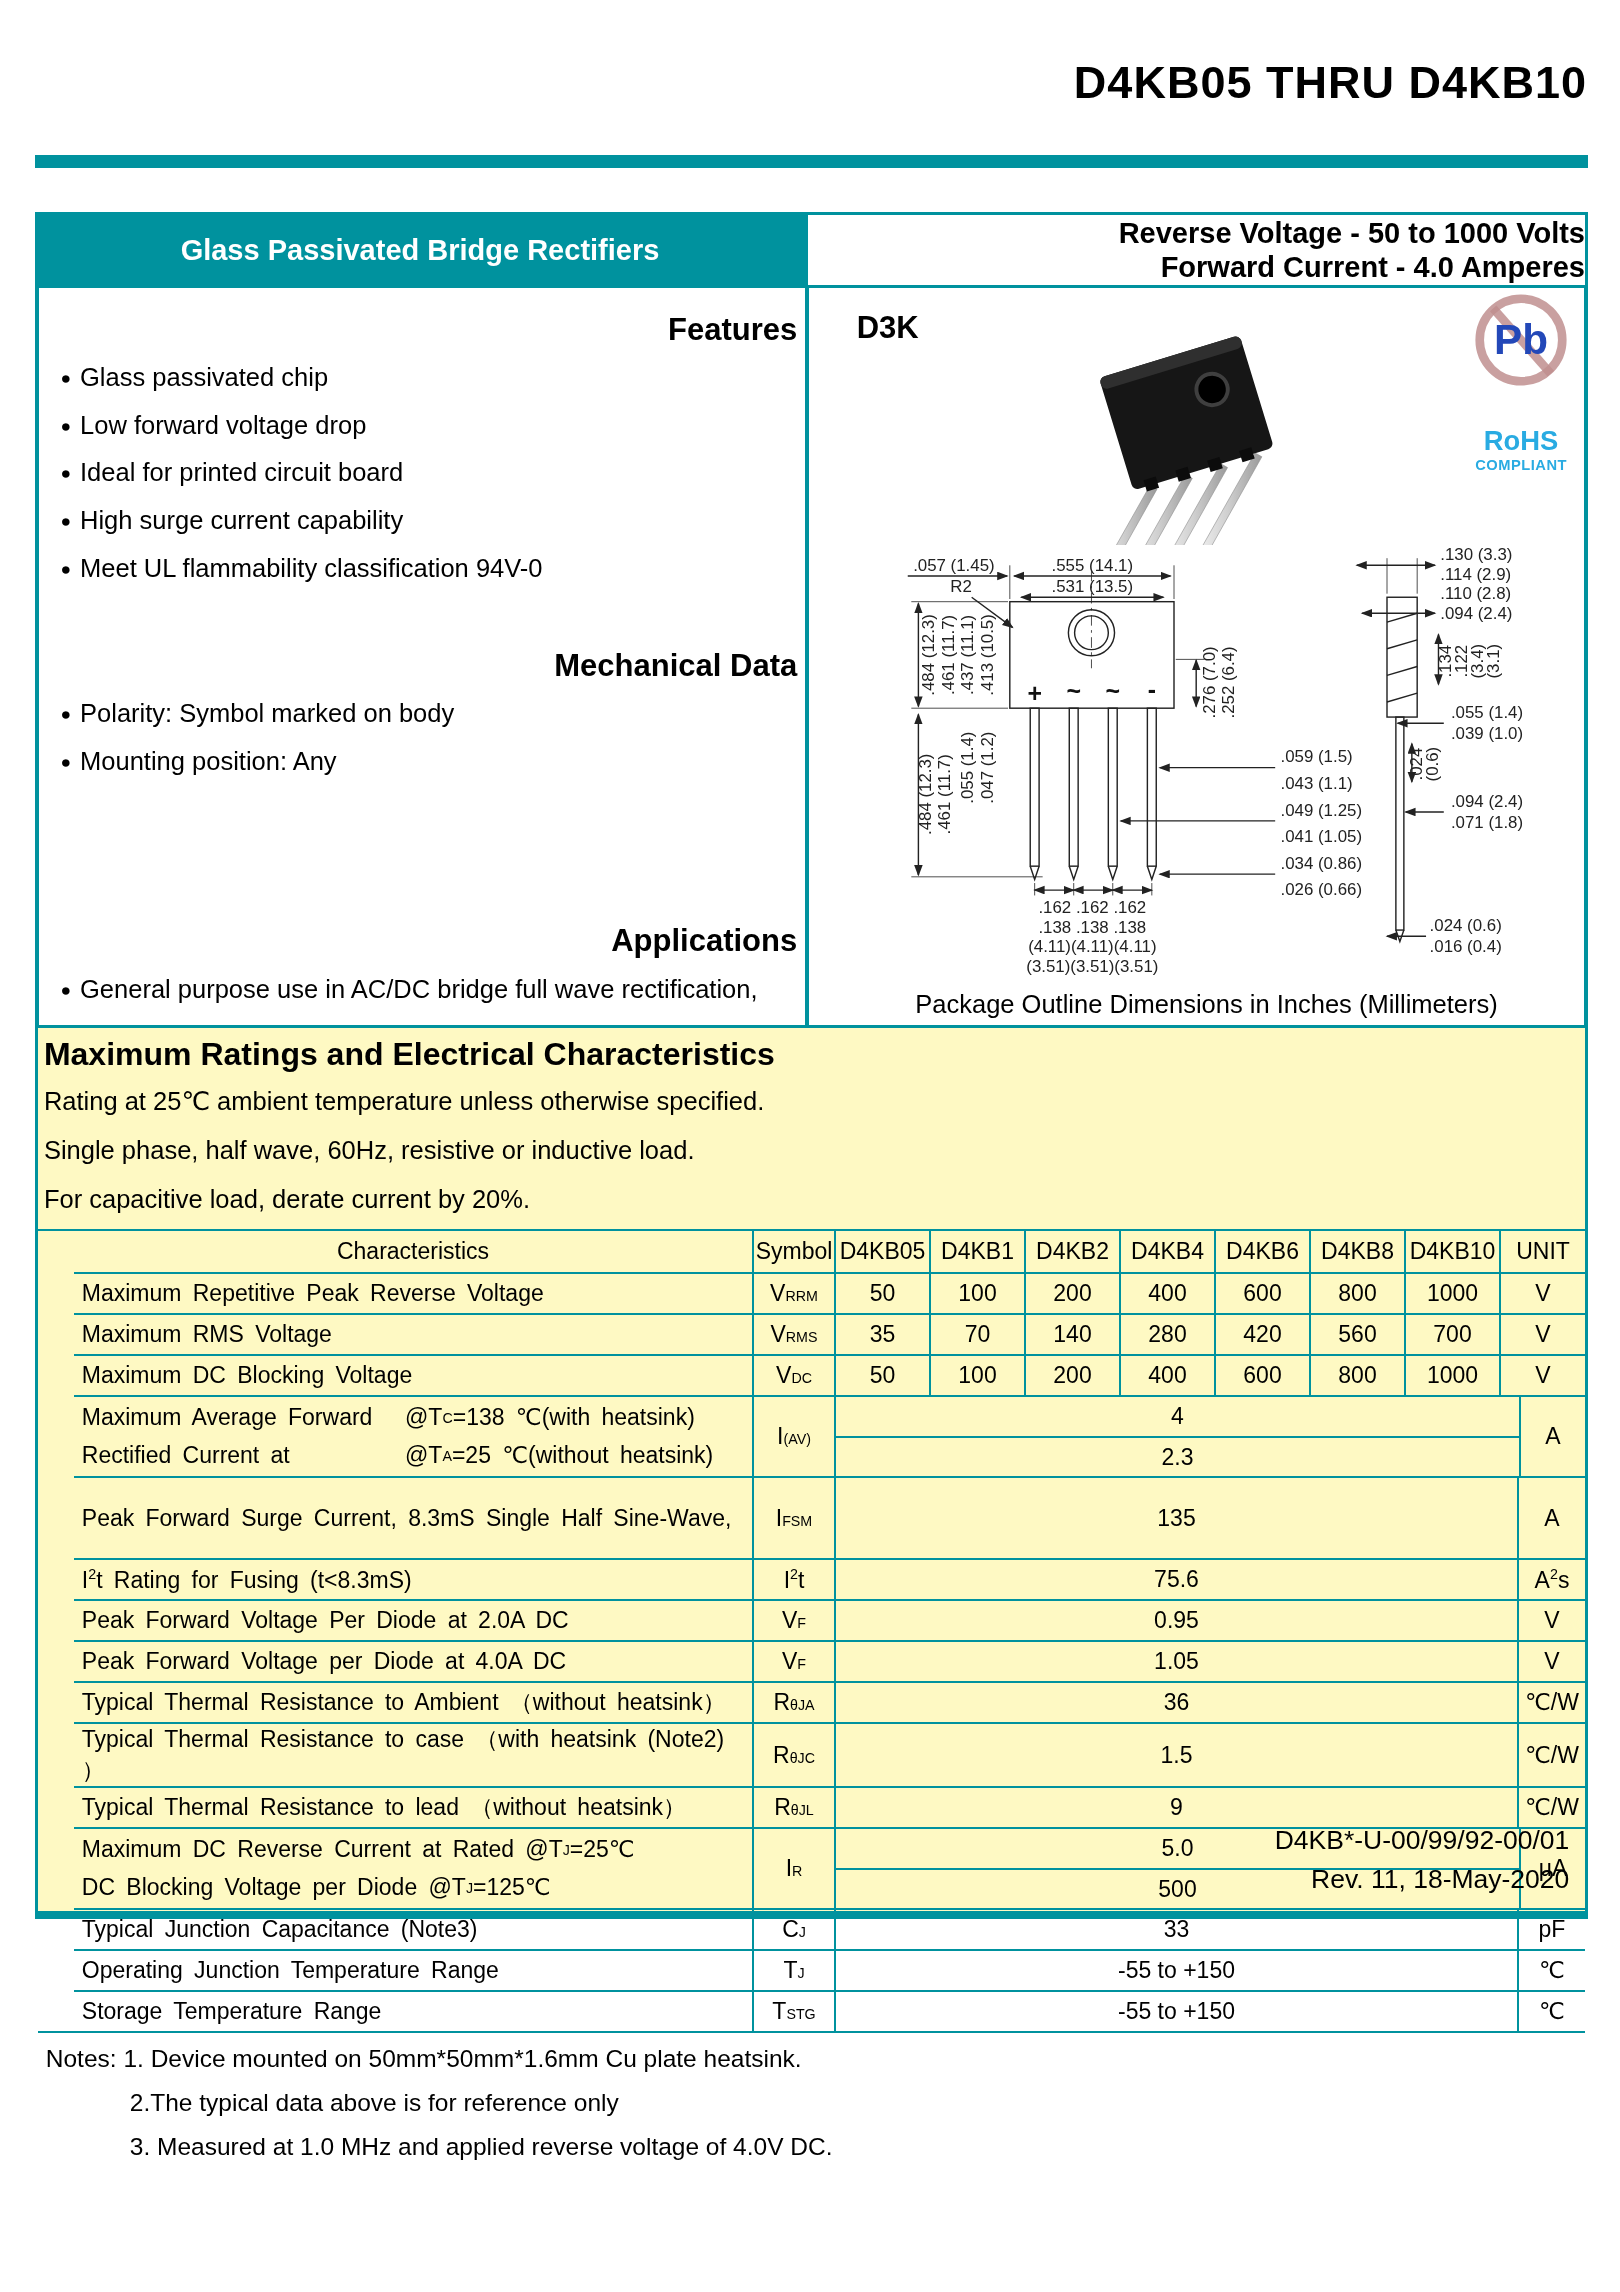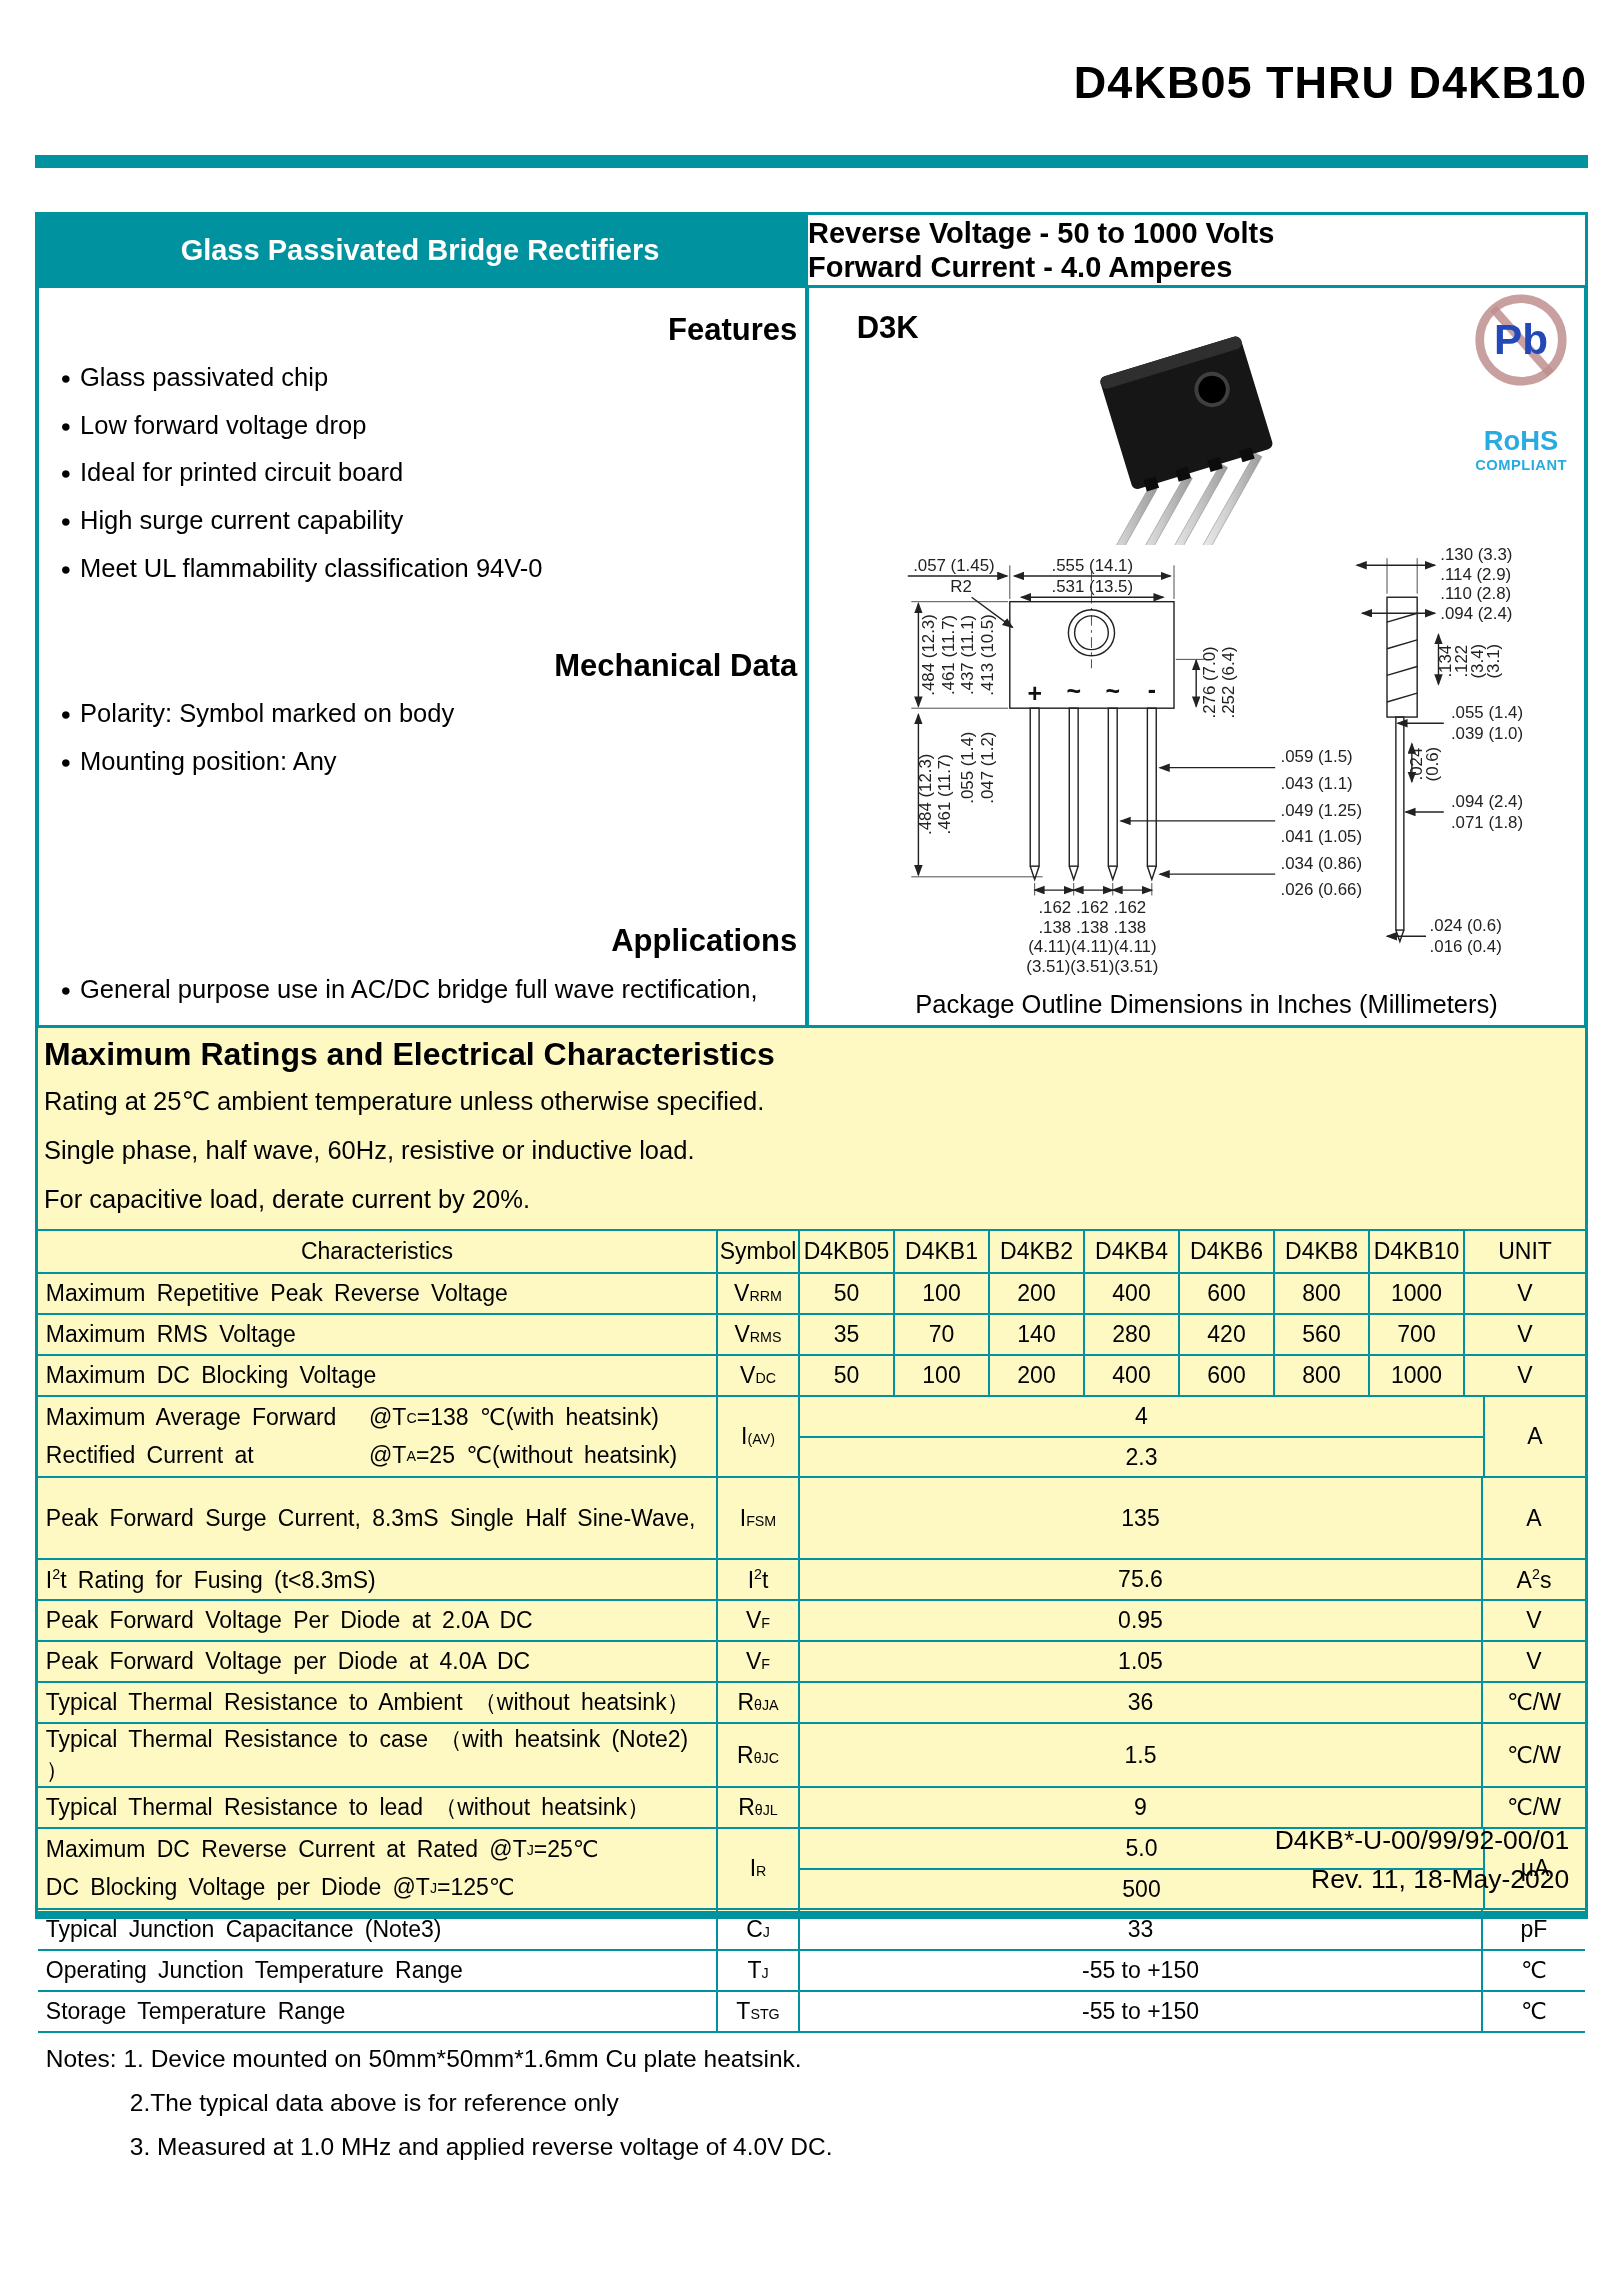--- a/index.html
+++ b/index.html
@@ -6,21 +6,21 @@
   html,body{margin:0;padding:0;background:#e8e8e8;}
   .page{position:relative;width:1620px;height:2293px;background:#fff;margin:0 auto;
         font-family:"Liberation Sans","DejaVu Sans",sans-serif;color:#000;overflow:hidden;}
   .doc-title{position:absolute;top:57px;right:33px;font-size:45px;font-weight:bold;letter-spacing:1px;}
   .rule{position:absolute;top:155px;left:35px;width:1553px;height:12.7px;background:var(--teal);}
   
   .banner{position:absolute;top:212px;left:35px;width:1553px;height:76px;display:flex;}
   .banner-left{width:770px;background:var(--teal);color:#fff;font-size:29px;font-weight:bold;
                display:flex;align-items:center;justify-content:center;}
   .banner-right{flex:1;border:3.9px solid var(--teal);display:flex;flex-direction:column;
-                align-items:flex-start;justify-content:center;gap:1px;font-size:29px;font-weight:bold;background:#fff;}
+                align-items:flex-end;justify-content:center;gap:1px;font-size:29px;font-weight:bold;background:#fff;}
   
   .main{position:absolute;top:288px;left:35px;width:1553px;height:737px;display:flex;}
   .col-left{width:770px;border-left:4.9px solid var(--teal);box-sizing:border-box;padding:23.5px 7.8px 0 21.6px;}
   .col-right{flex:1;border-left:4.9px solid var(--teal);border-right:4.9px solid var(--teal);
              box-sizing:border-box;position:relative;background:#fff;}
   .h1{font-size:31px;font-weight:bold;margin:0;text-align:right;}
   .blist{list-style:none;margin:15.7px 0 0;padding:0;font-size:25.5px;}
   .blist li{margin:0 0 18.6px;}
   .blist li .bullet::before{content:"\25CF";font-size:17.6px;margin-right:8.8px;vertical-align:2px;}
   .blist li.nb .bullet::before{content:"";margin-right:13.7px;}
@@ -33,21 +33,21 @@
   .pkg3d{position:absolute;left:201px;top:11.8px;}
   .outline{position:absolute;left:9.8px;top:247px;}
   .caption{position:absolute;left:0;right:0;bottom:5.9px;text-align:center;font-size:25.5px;padding-left:20px;}
   
   .ratings{position:absolute;top:1025px;left:35px;width:1553px;height:894px;border:3.9px solid var(--teal);
            border-bottom:8.8px solid var(--teal);box-sizing:border-box;background:#fef9c3;}
   .ratings h2{margin:7.8px 0 0 5.9px;font-size:32px;}
   .cond{margin:13.7px 0 0 5.9px;font-size:25.5px;}
   .cond + .cond{margin-top:19.6px;}
   
-  .tbl{margin-top:15.7px;border-top:2.9px solid var(--teal);border-bottom:2.9px solid var(--teal);font-size:23px;}
+  .tbl{margin-top:15.7px;border-top:2.9px solid var(--teal);border-bottom:2.9px solid var(--teal);font-size:23px;padding-left:36px;}
   .trow{display:flex;align-items:stretch;}
   .trow + .trow{border-top:2.9px solid var(--teal);}
   .td{box-sizing:border-box;border-left:2.9px solid var(--teal);display:flex;align-items:center;
       justify-content:center;min-height:39px;text-align:center;}
   .td:first-child{border-left:none;}
   .c-name{width:678px;justify-content:flex-start;text-align:left;padding-left:7.8px;word-spacing:4.9px;}
   .c-sym{width:82px;}
   .c-dev{width:95px;}
   .c-span{width:683px;}
   .c-unit{flex:1;}

